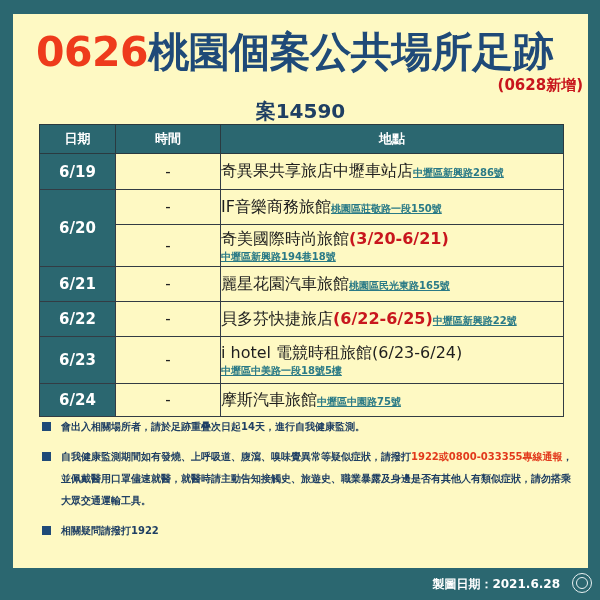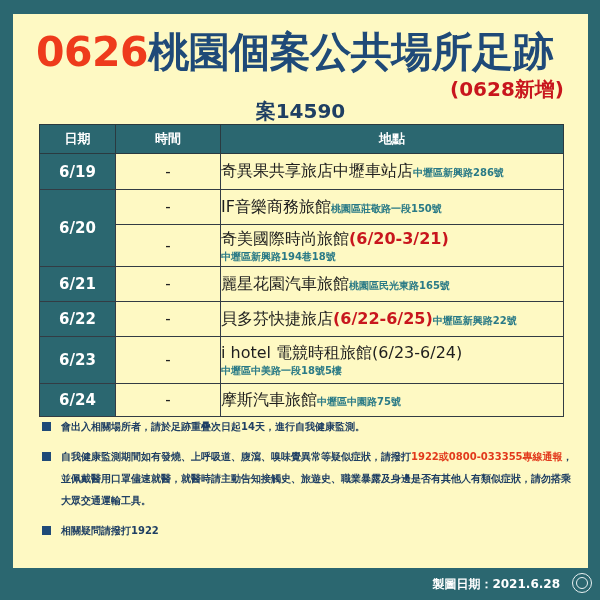--- a/index.html
+++ b/index.html
@@ -13,22 +13,22 @@
     position: absolute; left: 13px; top: 14px; width: 575px; height: 554px;
     background: #fef9c3;
   }
   .title {
     position: absolute; left: 23px; top: 10px; width: 540px;
     font-size: 41px; font-weight: bold; line-height: 56px;
     color: #1f4a78; white-space: nowrap; letter-spacing: -0.5px;
   }
   .title .num { color: #ee3b1c; }
   .subnew {
-    position: absolute; right: 24px; top: 62px;
-    font-size: 20px; font-weight: bold; color: #c8161d;
+    position: absolute; right: 5px; top: 62px;
+    font-size: 15px; font-weight: bold; color: #c8161d;
   }
   .caseno {
     position: absolute; left: 0; width: 575px; top: 76px; text-align: center;
     font-size: 20px; font-weight: bold; color: #1f3f63; margin-top: 8px;
   }
   table.trail {
     position: absolute; left: 26px; top: 110px; width: 524px;
     border-collapse: collapse; table-layout: fixed;
   }
   table.trail th {
@@ -37,21 +37,21 @@
   }
   table.trail td {
     border: 1.5px solid #333c44; padding: 0 0; font-size: 15px; color: #222;
   }
   td.date {
     background: #2b6770; color: #ffffff !important; text-align: center;
     font-weight: bold; font-size: 15px !important;
   }
   td.time { text-align: center; color: #333; }
   .pname { font-size: 16px; color: #1e1e1e; }
-  .paddr { font-size: 10px; color: #2a7a86; font-weight: bold; }
+  .paddr { font-size: 10px; color: #2a7a86; font-weight: bold; text-decoration: underline; }
   .pdate { color: #c8161d; font-weight: bold; font-size: 16px; }
   .pdate-plain { font-size: 16px; color: #1e1e1e; }
   .block { display: block; line-height: 13px; }
   .notes {
     position: absolute; left: 26px; top: 402px; width: 540px;
     color: #1f3f63; font-weight: bold; font-size: 10px; line-height: 22px;
   }
   .note { position: relative; padding-left: 22px; margin-bottom: 8px; }
   .bullet {
     position: absolute; left: 3px; top: 6px; width: 9px; height: 9px;
@@ -98,21 +98,21 @@
         <td class="time">-</td>
         <td><span class="pname">奇異果共享旅店中壢車站店</span><span class="paddr">中壢區新興路286號</span></td>
       </tr>
       <tr style="height:35px">
         <td class="date" rowspan="2">6/20</td>
         <td class="time">-</td>
         <td><span class="pname">IF音樂商務旅館</span><span class="paddr">桃園區莊敬路一段150號</span></td>
       </tr>
       <tr style="height:42px">
         <td class="time">-</td>
-        <td><span class="pname">奇美國際時尚旅館</span><span class="pdate">(6/20-3/21)</span><span class="paddr block">中壢區新興路194巷18號</span></td>
+        <td><span class="pname">奇美國際時尚旅館</span><span class="pdate">(3/20-6/21)</span><span class="paddr block">中壢區新興路194巷18號</span></td>
       </tr>
       <tr style="height:35px">
         <td class="date">6/21</td>
         <td class="time">-</td>
         <td><span class="pname">麗星花園汽車旅館</span><span class="paddr">桃園區民光東路165號</span></td>
       </tr>
       <tr style="height:35px">
         <td class="date">6/22</td>
         <td class="time">-</td>
         <td><span class="pname">貝多芬快捷旅店</span><span class="pdate">(6/22-6/25)</span><span class="paddr">中壢區新興路22號</span></td>

